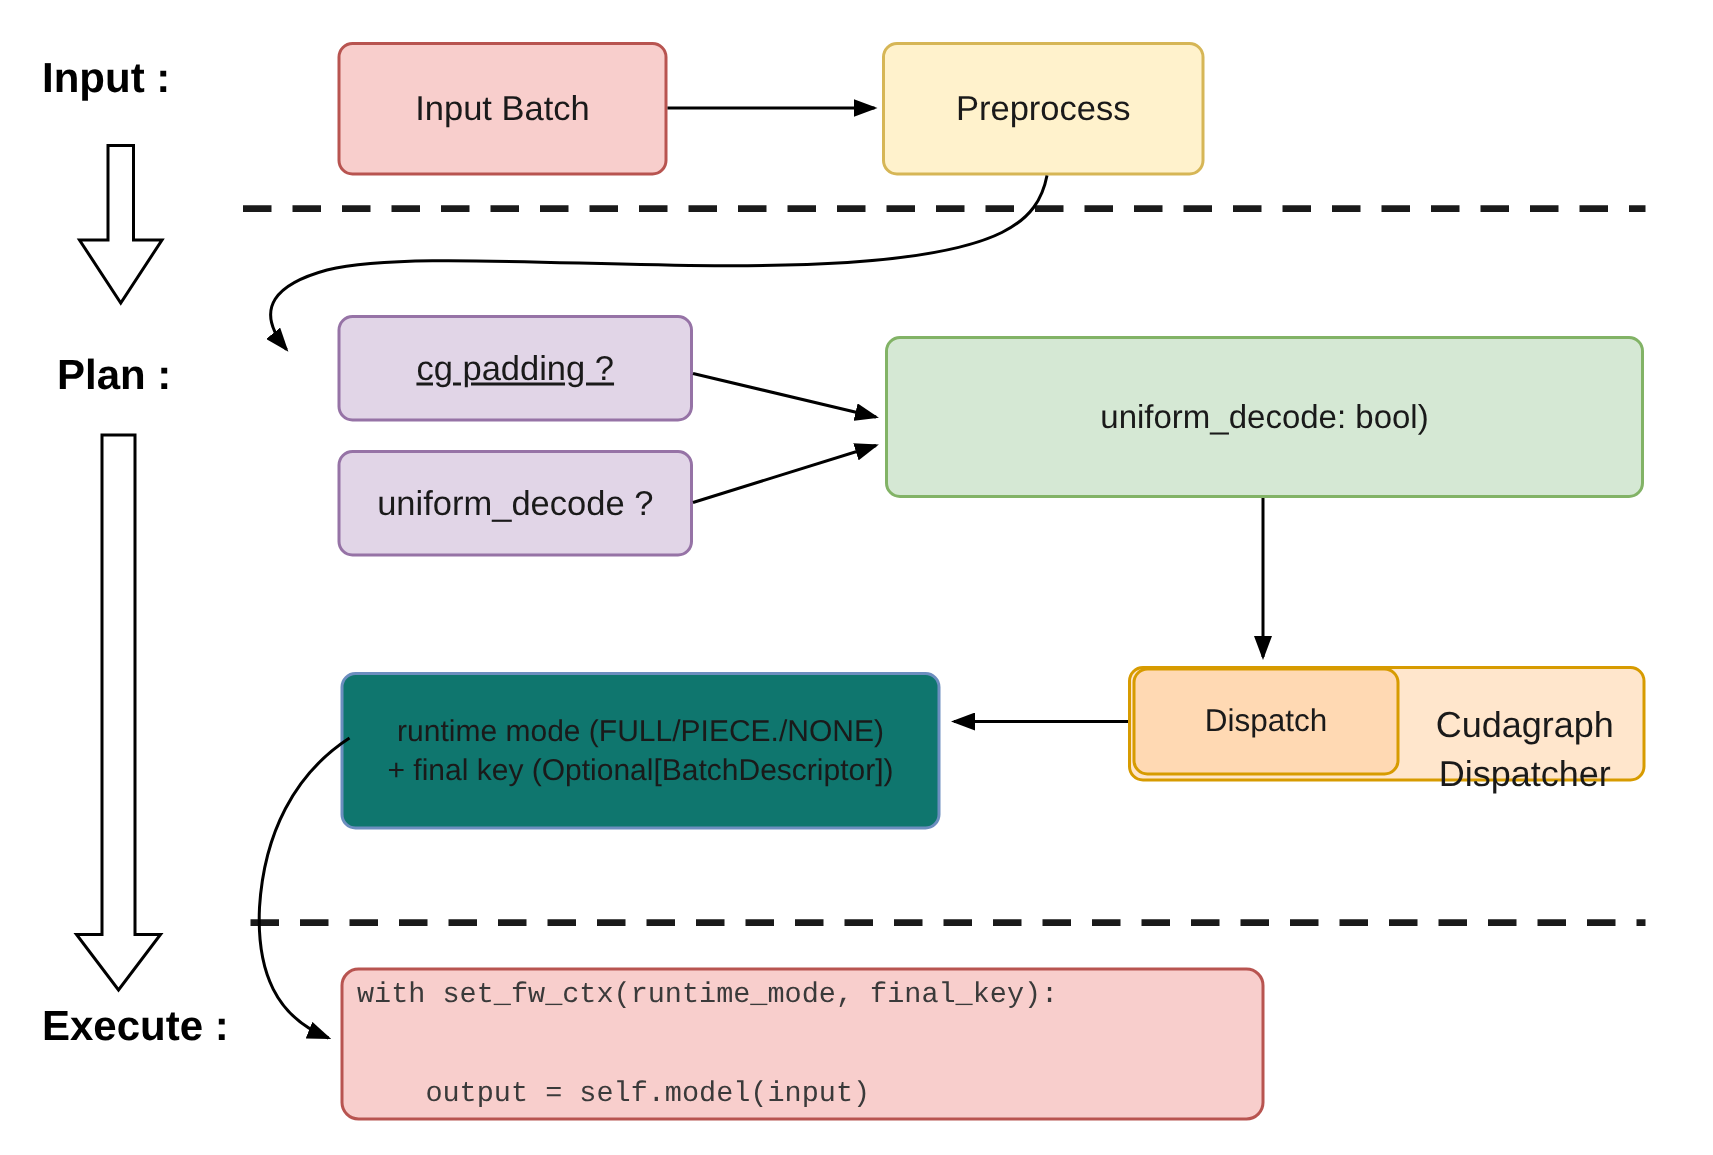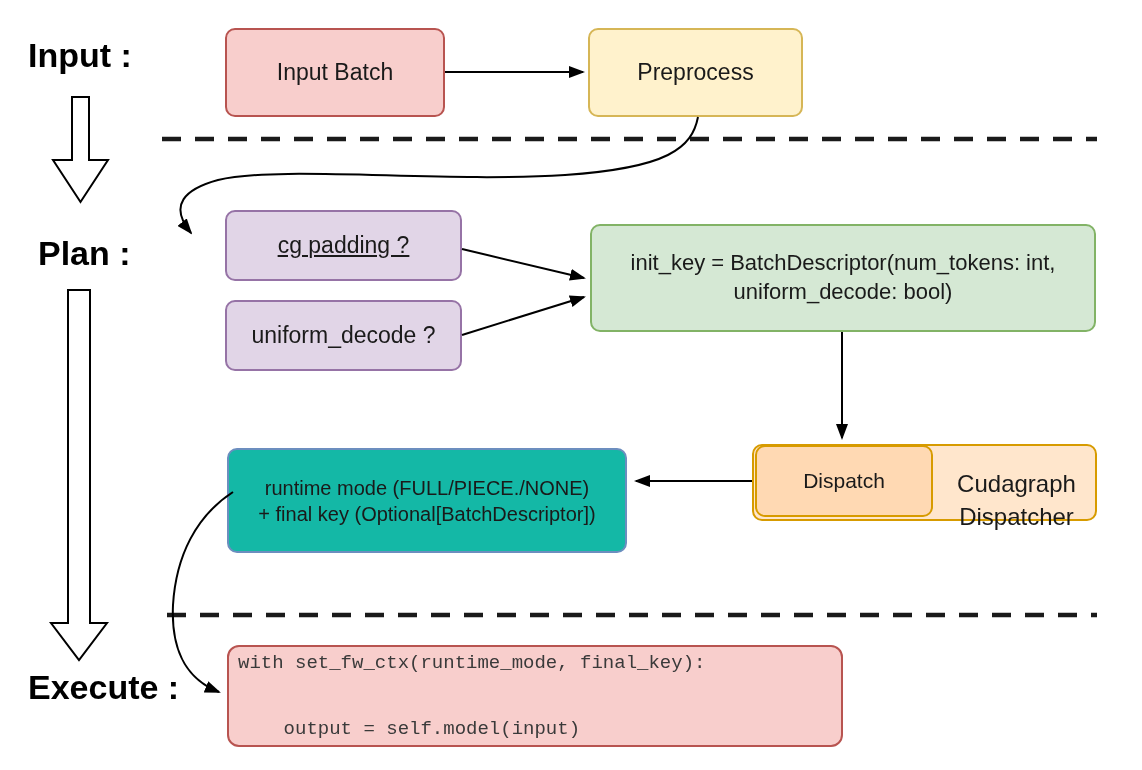--- a/index.html
+++ b/index.html
@@ -6,21 +6,21 @@
   #canvas{
     position:relative;
     width:1142px;height:770px;
     background:#ffffff;
     font-family:"Liberation Sans", sans-serif;
     overflow:hidden;
   }
   .stage-label{
     position:absolute;
     font-weight:bold;
-    font-size:34px;
+    font-size:28px;
     color:#000;
     white-space:nowrap;
   }
   .node{
     position:absolute;
     border:2px solid #999;
     border-radius:10px;
     display:flex;
     flex-direction:column;
     align-items:center;
@@ -77,36 +77,35 @@
 
   <div class="node" id="node-cg-padding" style="background-color: rgb(225, 213, 231); border-color: rgb(150, 115, 166);">
     <span class="ln">cg padding ?</span>
   </div>
 
   <div class="node" id="node-uniform-decode" style="background-color: rgb(225, 213, 231); border-color: rgb(150, 115, 166);">
     <span class="ln">uniform_decode ?</span>
   </div>
 
   <div class="node" id="node-init-key" style="background-color: rgb(213, 232, 212); border-color: rgb(130, 179, 102);">
-    <span class="ln">init_key = BatchDescriptor(num_tokens: int,</span>
     <span class="ln">uniform_decode: bool)</span>
   </div>
 
   <div class="node" id="node-cudagraph-outer" style="background-color: rgb(255, 230, 204); border-color: rgb(215, 155, 0);">
     <div id="cudagraph-label">
       <span class="ln">Cudagraph</span>
       <span class="ln">Dispatcher</span>
     </div>
   </div>
 
   <div class="node" id="node-dispatch" style="background-color: rgb(255, 217, 179); border-color: rgb(215, 155, 0);">
     <span class="ln">Dispatch</span>
   </div>
 
-  <div class="node" id="node-runtime-result" style="background-color: #14b8a6; border-color: rgb(108, 142, 191);">
+  <div class="node" id="node-runtime-result" style="background-color: #0f766e; border-color: rgb(108, 142, 191);">
     <span class="ln">runtime mode (FULL/PIECE./NONE)</span>
     <span class="ln">+ final key (Optional[BatchDescriptor])</span>
   </div>
 
   <div class="node" id="node-execute-code" style="background-color: rgb(248, 206, 204); border-color: rgb(184, 84, 80);">
     <span class="ln">with set_fw_ctx(runtime_mode, final_key):</span>
     <span class="ln">    output = self.model(input)</span>
   </div>
 
   <svg class="overlay" width="1142" height="770" viewBox="0 0 1142 770">

